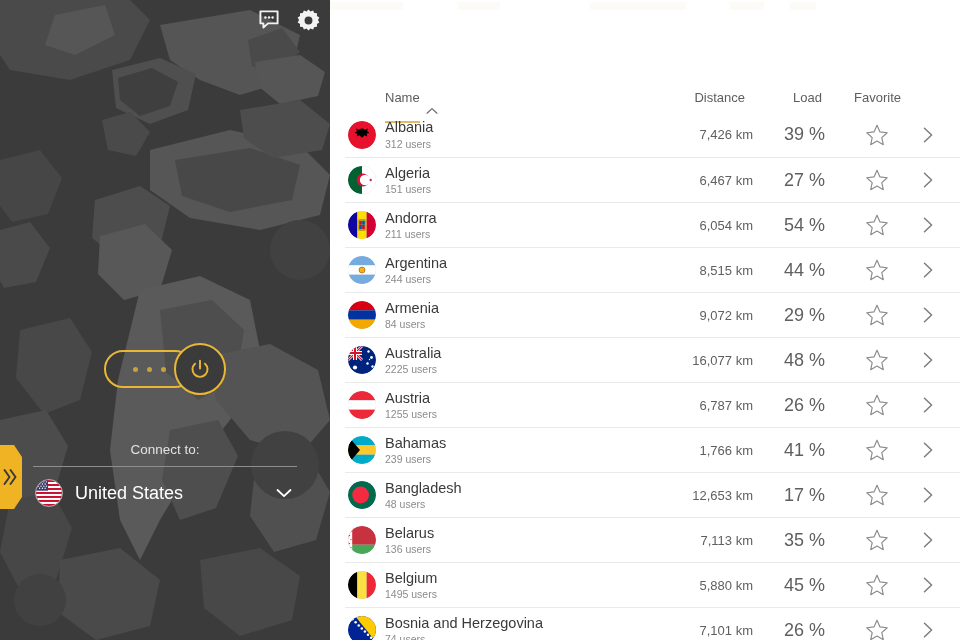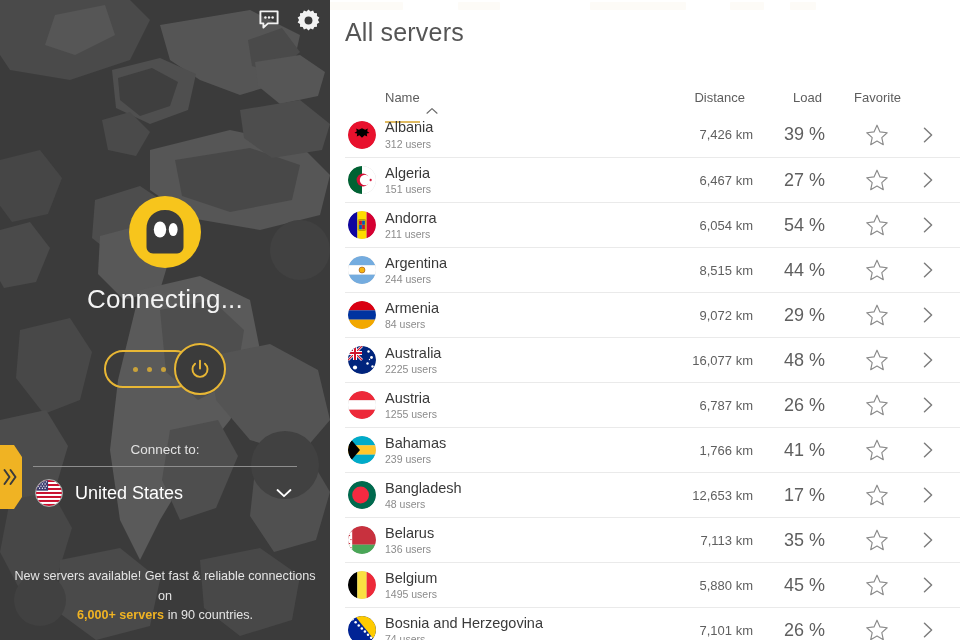--- a/index.html
+++ b/index.html
@@ -234,31 +234,20 @@
         </svg>
       </div>
       <div class="topbar-icon">
         <svg width="23" height="23" viewBox="0 0 24 24">
           <path fill="#f2f2f2" d="M12 0.6l2.1 2.0 2.7-1.0 1.2 2.7 2.9 0.2 -0.1 2.9 2.5 1.5 -1.4 2.6 1.4 2.6 -2.5 1.5 0.1 2.9 -2.9 0.2 -1.2 2.7 -2.7-1.0 -2.1 2.0 -2.1-2.0 -2.7 1.0 -1.2-2.7 -2.9-0.2 0.1-2.9 -2.5-1.5 1.4-2.6 -1.4-2.6 2.5-1.5 -0.1-2.9 2.9-0.2 1.2-2.7 2.7 1.0z"></path>
           <circle cx="12" cy="12" r="4.1" fill="#3b3b3b"></circle>
         </svg>
       </div>
     </div>
 
-    <div class="brand-block">
-      <div class="ghost-logo">
-        <svg viewBox="0 0 72 72">
-          <circle cx="36" cy="36" r="36" fill="#f7c51c"></circle>
-          <path d="M36,14 c11.6,0 18.5,8.2 18.5,19.0 l0,17.8 c0,4.0 -3.0,6.6 -6.4,6.6 l-24.0,0 c-3.8,0 -6.6,-2.9 -6.6,-6.7 l0,-17.7 c0,-10.8 6.9,-19.0 18.5,-19.0 z" fill="#3b3b3b"></path>
-          <ellipse cx="31.0" cy="33.5" rx="6.2" ry="8.0" fill="#ffffff"></ellipse>
-          <ellipse cx="44.2" cy="33.5" rx="4.4" ry="6.6" fill="#ffffff"></ellipse>
-        </svg>
-      </div>
-      <div class="status-text">Connecting...</div>
-    </div>
 
     <div class="power-toggle">
       <div class="toggle-wrap">
         <div class="toggle-track">
           <span class="toggle-dot"></span>
           <span class="toggle-dot"></span>
           <span class="toggle-dot"></span>
         </div>
         <div class="toggle-knob">
           <svg width="22" height="22" viewBox="0 0 24 24">
@@ -311,45 +300,40 @@
         </div>
         <div class="connect-country">United States</div>
         <div class="chevron-down">
           <svg width="22" height="22" viewBox="0 0 22 22">
             <path d="M4.5,8 L11,14.2 L17.5,8" fill="none" stroke="#ffffff" stroke-width="1.8" stroke-linecap="round" stroke-linejoin="round"></path>
           </svg>
         </div>
       </div>
     </div>
 
-    <div class="promo-block">
-      <span>New servers available! Get fast &amp; reliable connections on</span><br>
-      <span class="promo-accent">6,000+ servers</span><span> in 90 countries.</span>
-    </div>
 
     <div class="side-tab">
       <svg width="22" height="64" viewBox="0 0 22 64">
         <path d="M0,0 L14,0 L22,12 L22,52 L14,64 L0,64 Z" fill="#f0b323"></path>
         <path d="M4.5,25 L9.5,32 L4.5,39" fill="none" stroke="#3b3b3b" stroke-width="2" stroke-linecap="round" stroke-linejoin="round"></path>
         <path d="M10.5,25 L15.5,32 L10.5,39" fill="none" stroke="#3b3b3b" stroke-width="2" stroke-linecap="round" stroke-linejoin="round"></path>
       </svg>
     </div>
   </div>
 
   <div id="right-panel">
 
     <div class="ghost-strip">
       <div class="ghost-chip" style="left:-15px;width:88px;"></div>
       <div class="ghost-chip" style="left:128px;width:42px;"></div>
       <div class="ghost-chip" style="left:260px;width:96px;"></div>
       <div class="ghost-chip" style="left:400px;width:34px;"></div>
       <div class="ghost-chip" style="left:460px;width:26px;"></div>
     </div>
 
-    <div class="page-title">All servers</div>
 
     <div class="table-head">
       <div class="th th-name">
         <span class="th-name-label">Name</span>
         <span class="sort-caret">
           <svg width="12" height="8" viewBox="0 0 12 8">
             <path d="M1,6.2 L6,1.6 L11,6.2" fill="none" stroke="#6a6a6a" stroke-width="1.2" stroke-linecap="round" stroke-linejoin="round"></path>
           </svg>
         </span>
       </div>

